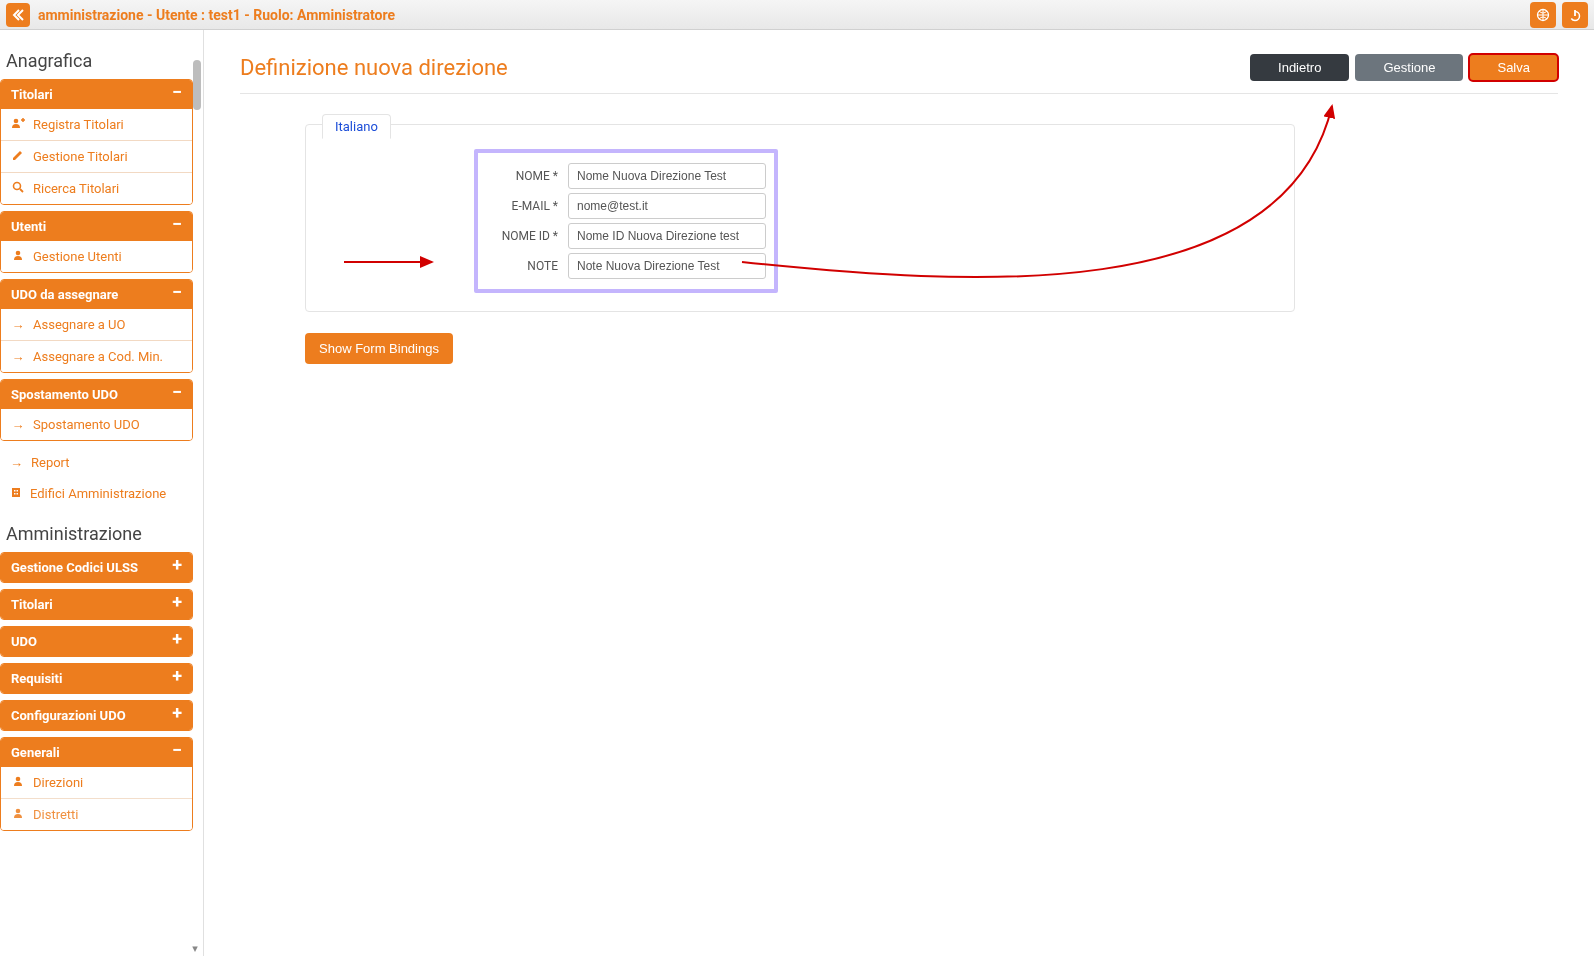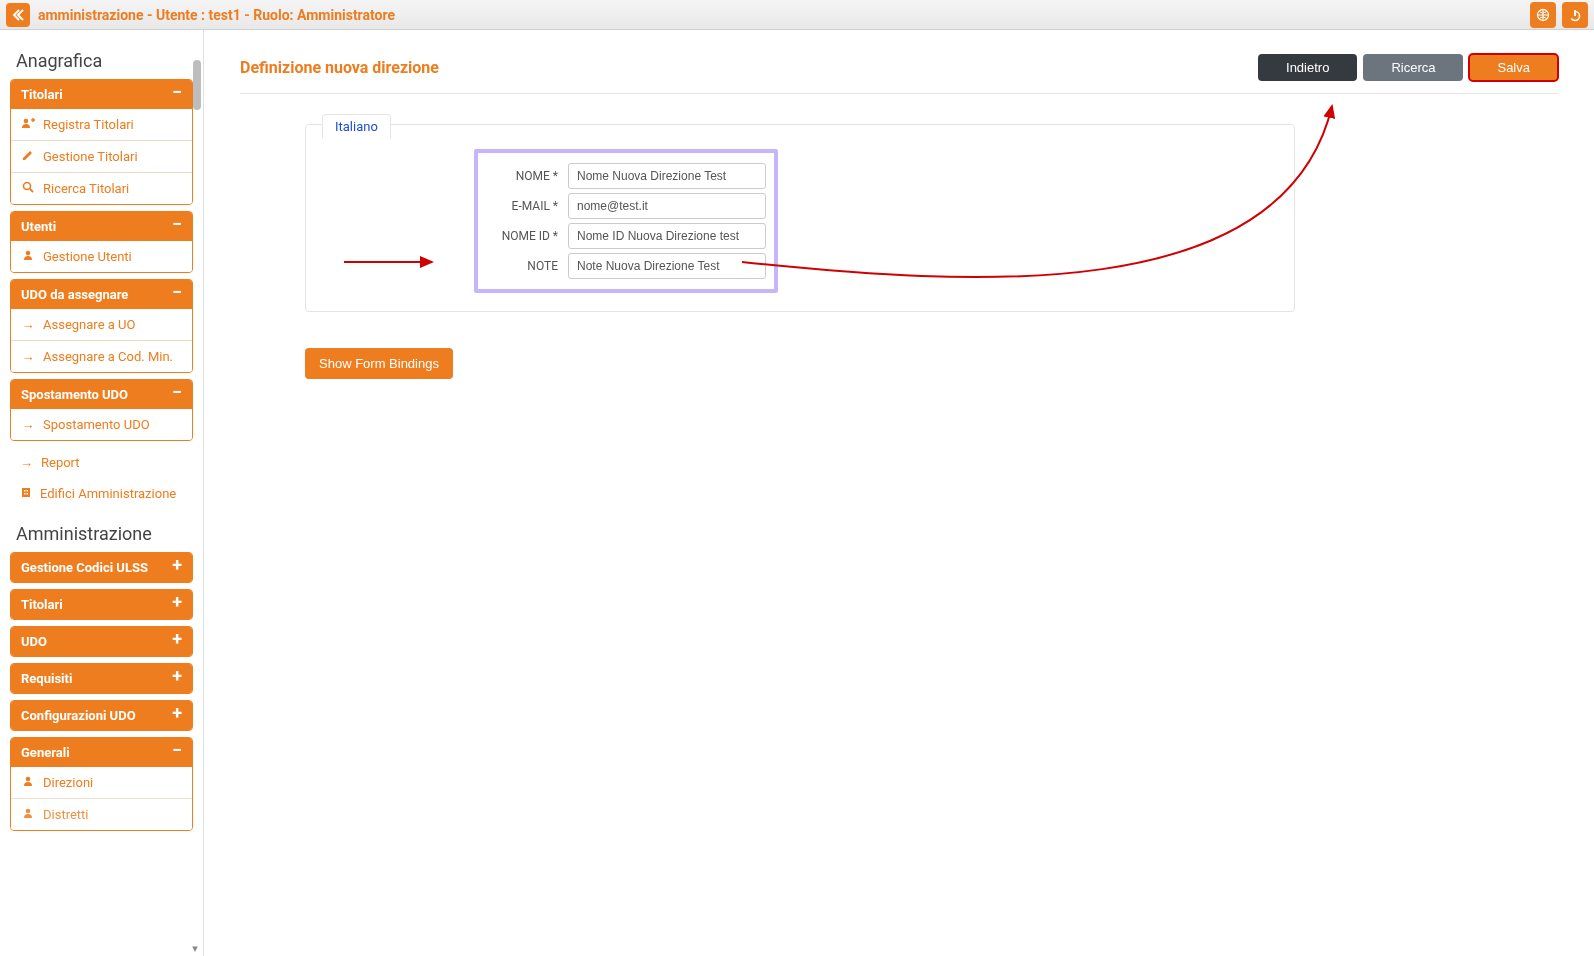--- a/index.html
+++ b/index.html
@@ -53,21 +53,21 @@
     display: flex;
     height: calc(100vh - 30px);
   }
   .sidebar-wrap {
     position: relative;
     width: 204px;
     border-right: 1px solid #e0e0e0;
     background: #fff;
     overflow-y: auto;
   }
-  .sidebar { padding: 6px 10px 10px 10px; }
+  .sidebar { padding: 6px 10px 10px 0; }
   .section-title {
     font-size: 18px;
     color: #444;
     font-weight: 400;
     margin: 14px 0 8px 6px;
   }
   .panel {
     border-radius: 4px;
     margin-bottom: 6px;
     overflow: hidden;
@@ -132,22 +132,22 @@
 
   .main {
     flex: 1;
     padding: 24px 36px;
     position: relative;
     overflow-y: auto;
   }
   .page-head { display: flex; align-items: center; margin-bottom: 12px; }
   .page-title {
     color: #ed7d1e;
-    font-size: 16px;
-    font-weight: 700;
+    font-size: 22px;
+    font-weight: 400;
     flex: 1;
   }
   .btn {
     border: 0;
     border-radius: 4px;
     color: #fff;
     padding: 6px 28px;
     font-size: 13px;
     margin-left: 6px;
     cursor: pointer;
@@ -199,21 +199,21 @@
     color: #555;
     height: 26px;
   }
   .show-bindings {
     background: #ed7d1e;
     color: #fff;
     border: 0;
     border-radius: 4px;
     padding: 8px 14px;
     font-size: 13px;
-    margin-top: 36px;
+    margin-top: 21px;
     margin-left: 65px;
     cursor: pointer;
   }
   .annotation-svg {
     position: absolute;
     top: 0;
     left: 0;
     pointer-events: none;
     z-index: 5;
   }
@@ -411,21 +411,21 @@
 
     </div>
     <div class="scroll-thumb"></div>
     <div class="scroll-down">▾</div>
   </div>
 
   <div class="main">
     <div class="page-head">
       <div class="page-title">Definizione nuova direzione</div>
       <button class="btn btn-dark">Indietro</button>
-      <button class="btn btn-gray">Ricerca</button>
+      <button class="btn btn-gray">Gestione</button>
       <button class="btn btn-orange highlight">Salva</button>
     </div>
     <hr class="divider">
 
     <div class="form-card">
       <div class="form-tab">Italiano</div>
       <div class="form-grid">
         <div class="form-row">
           <div class="form-label">NOME *</div>
           <input class="form-input" value="Nome Nuova Direzione Test" style="">

